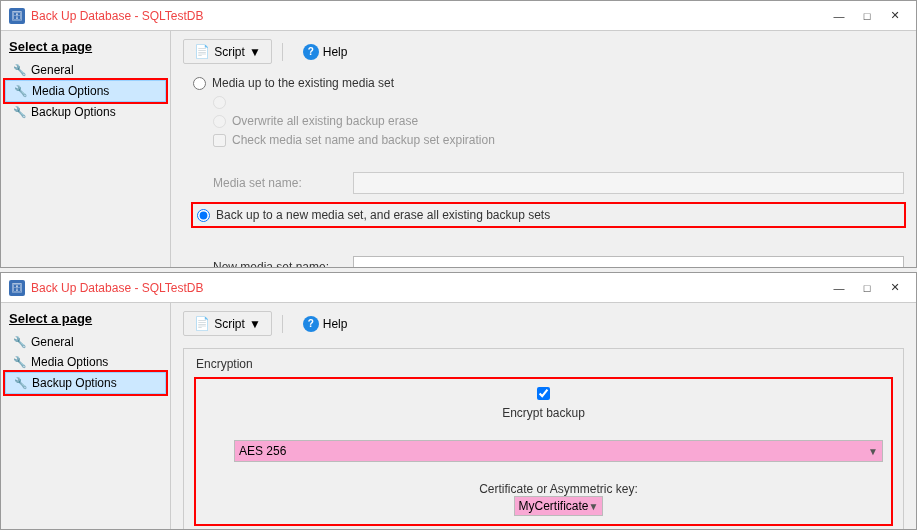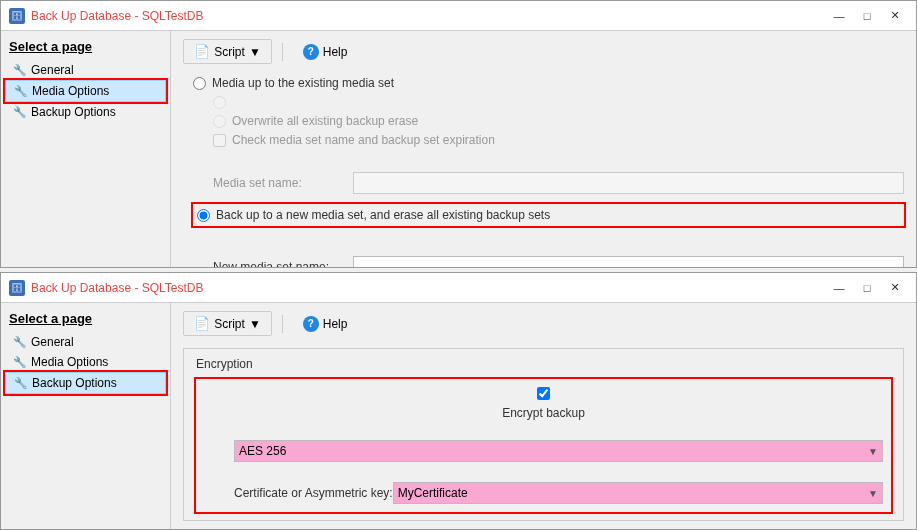--- a/index.html
+++ b/index.html
@@ -474,21 +474,21 @@
             <label for="encrypt-cb">Encrypt backup</label>
           </div>
 
           <div class="form-field" style="padding-left: 30px; margin-bottom: 6px;">
             <div class="select-field">
               <span>AES 256</span>
               <span class="arrow">▼</span>
             </div>
           </div>
 
-          <div class="form-field" style="padding-left: 30px;">
+          <div class="form-field" style="padding-left: 30px; flex-direction: column;">
             <label>Certificate or Asymmetric key:</label>
             <div class="select-field">
               <span>MyCertificate</span>
               <span class="arrow">▼</span>
             </div>
           </div>
         </div>
       </div>
     </div>
   </div>

